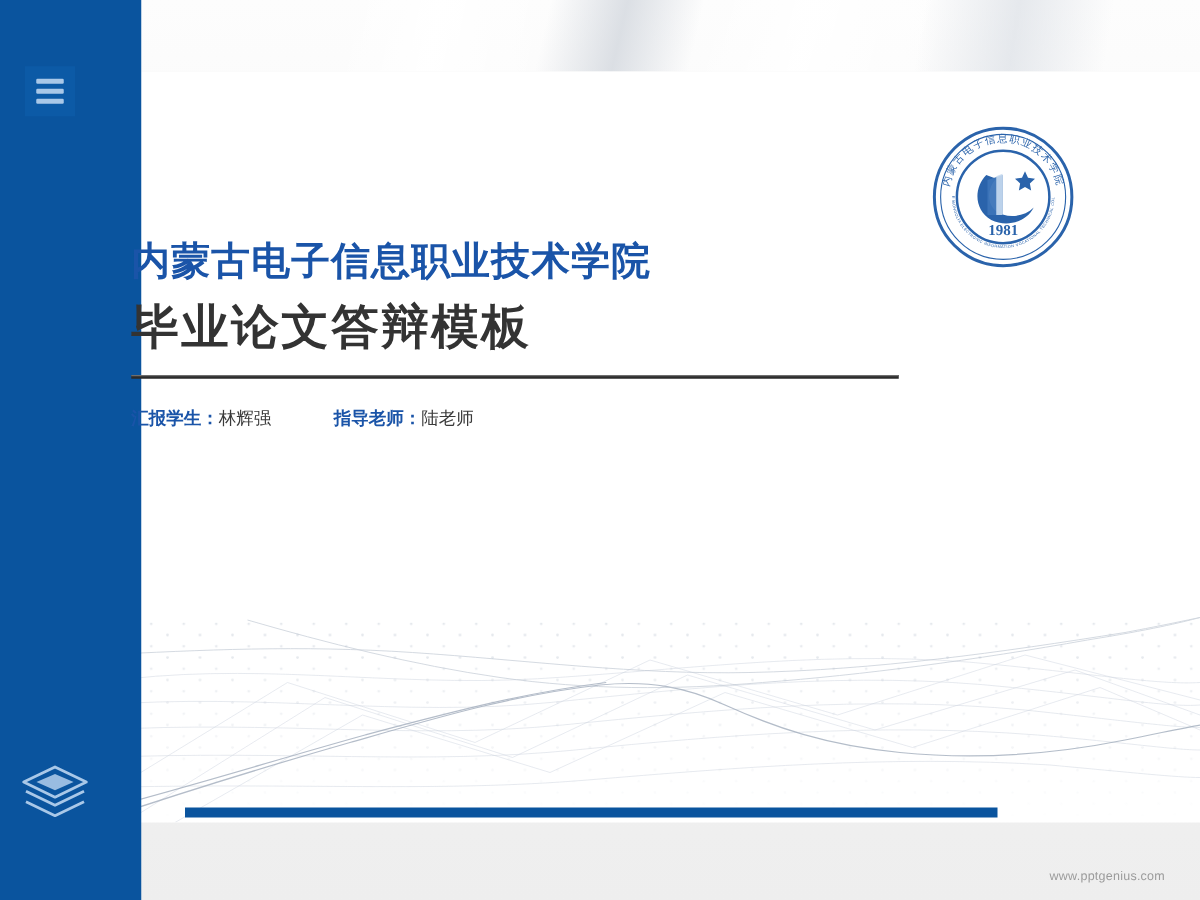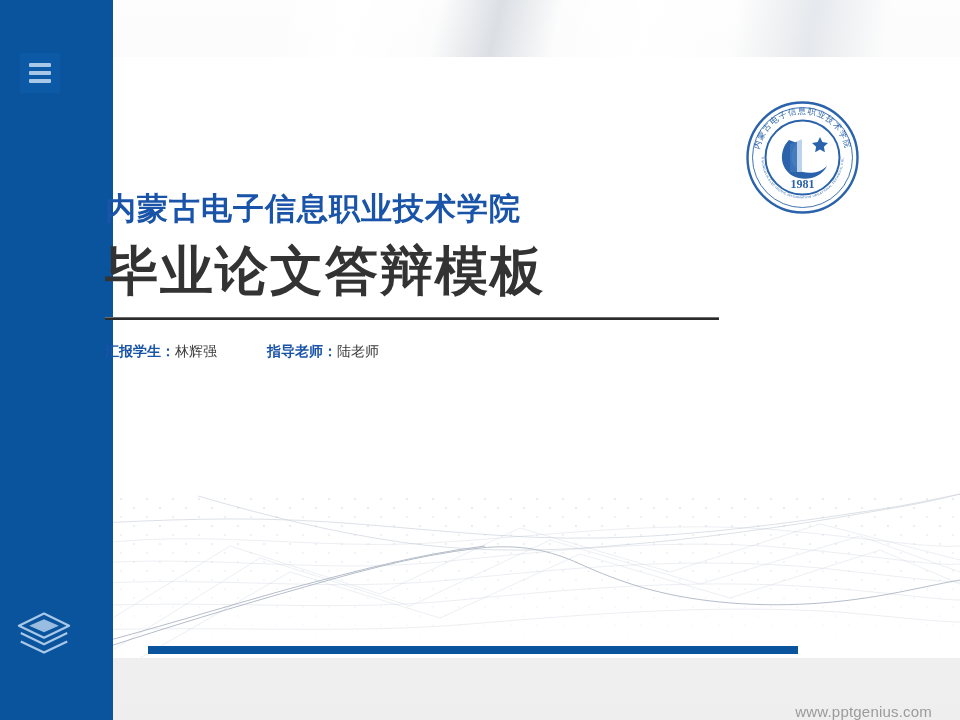--- a/index.html
+++ b/index.html
@@ -86,21 +86,21 @@
     z-index:6;
   }
   #school-name {
     font-size:31px; font-weight:bold; letter-spacing:1px;
     color:#1a54a8;
     line-height:1.25;
     white-space:nowrap;
   }
   #main-title {
     margin-top:12px;
-    font-size:53px; font-weight:bold; letter-spacing:2px;
+    font-size:38px; font-weight:bold; letter-spacing:2px;
     color:#333333;
     line-height:1.12;
     white-space:nowrap;
   }
   #divider {
     margin-top:17px; width:614px; height:3px;
     background:#2b2b2b;
     border-top:1px solid #6e6e6e;
   }
   #people {
@@ -110,22 +110,22 @@
     white-space:nowrap;
   }
   .person { display:flex; align-items:baseline; }
   .person + .person { margin-left:50px;text-align:center; }
   .p-label { color:#1a54a8; font-weight:bold; }
   .p-colon { color:#1a54a8; font-weight:bold; }
   .p-value { color:#3a3a3a; }
 
   
   #footer {
-    position:absolute; right:28px; bottom:0;
-    font-size:15px; color:#9b9b9b; letter-spacing:.2px;
+    position:absolute; right:28px; bottom:13px;
+    font-size:10px; color:#9b9b9b; letter-spacing:.2px;
     z-index:6;
   }
 </style>
 </head>
 <body>
 
 <div id="slide">
 
   <div class="ribbon a"></div>
   <div class="ribbon b"></div>

